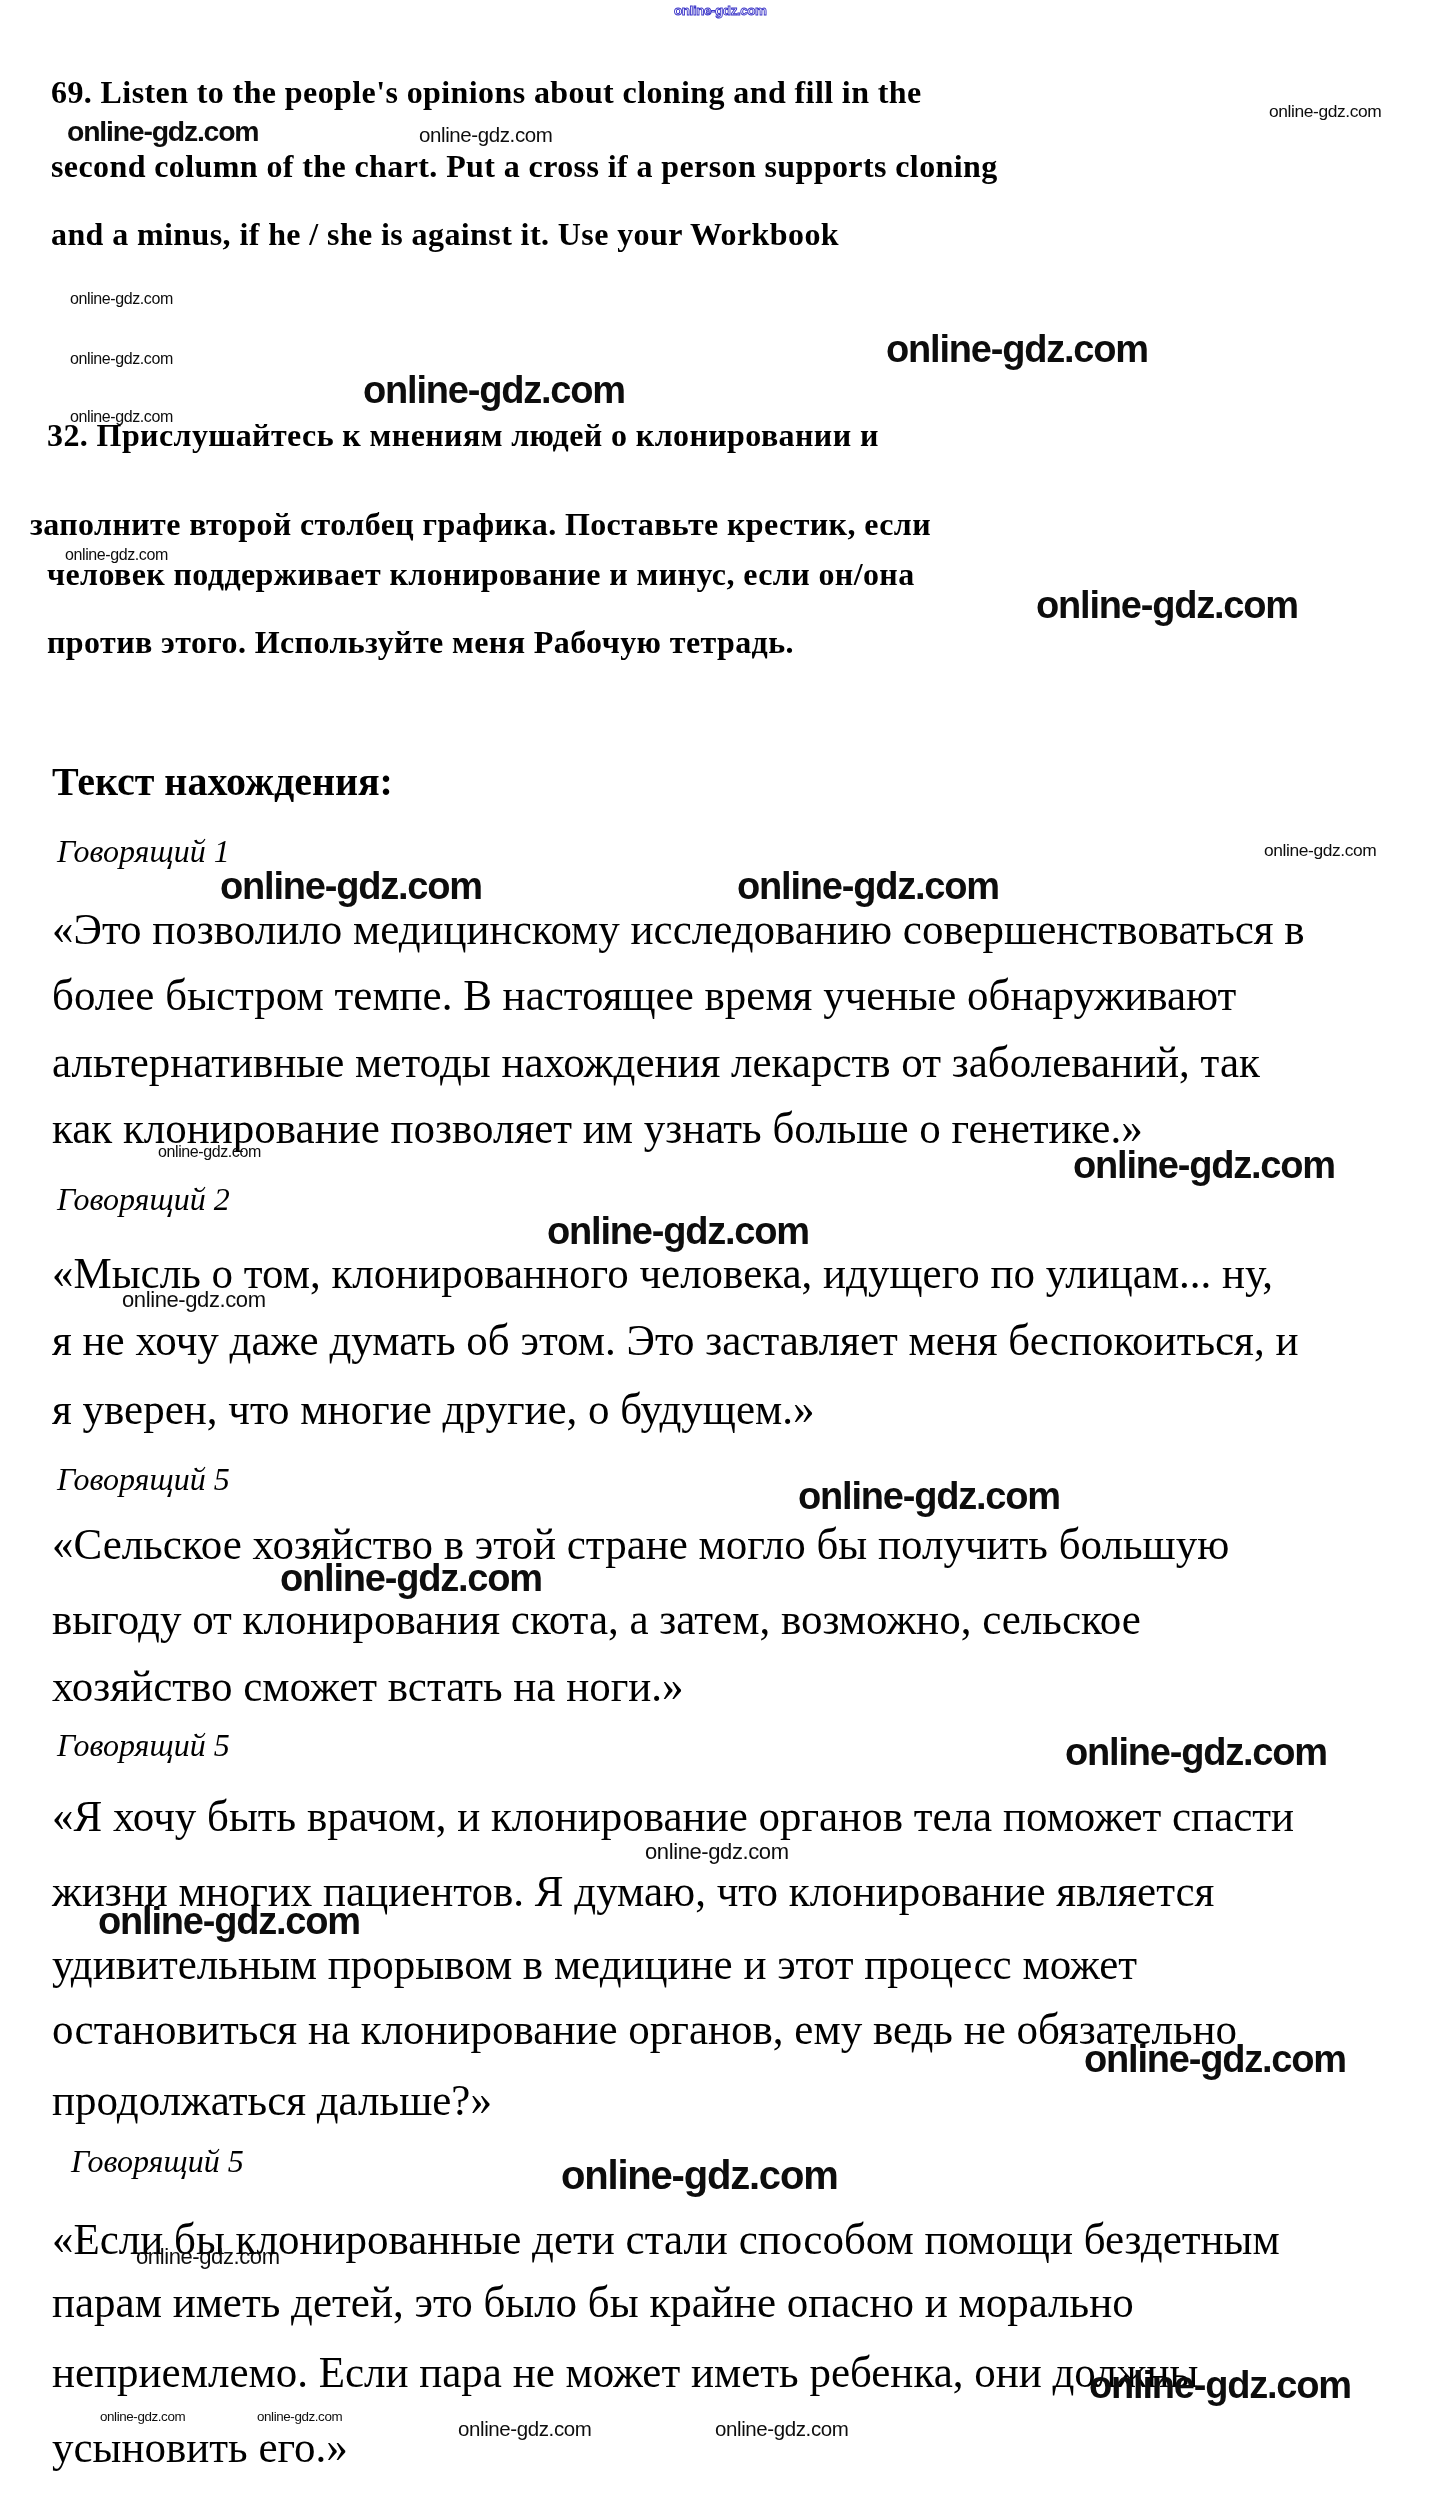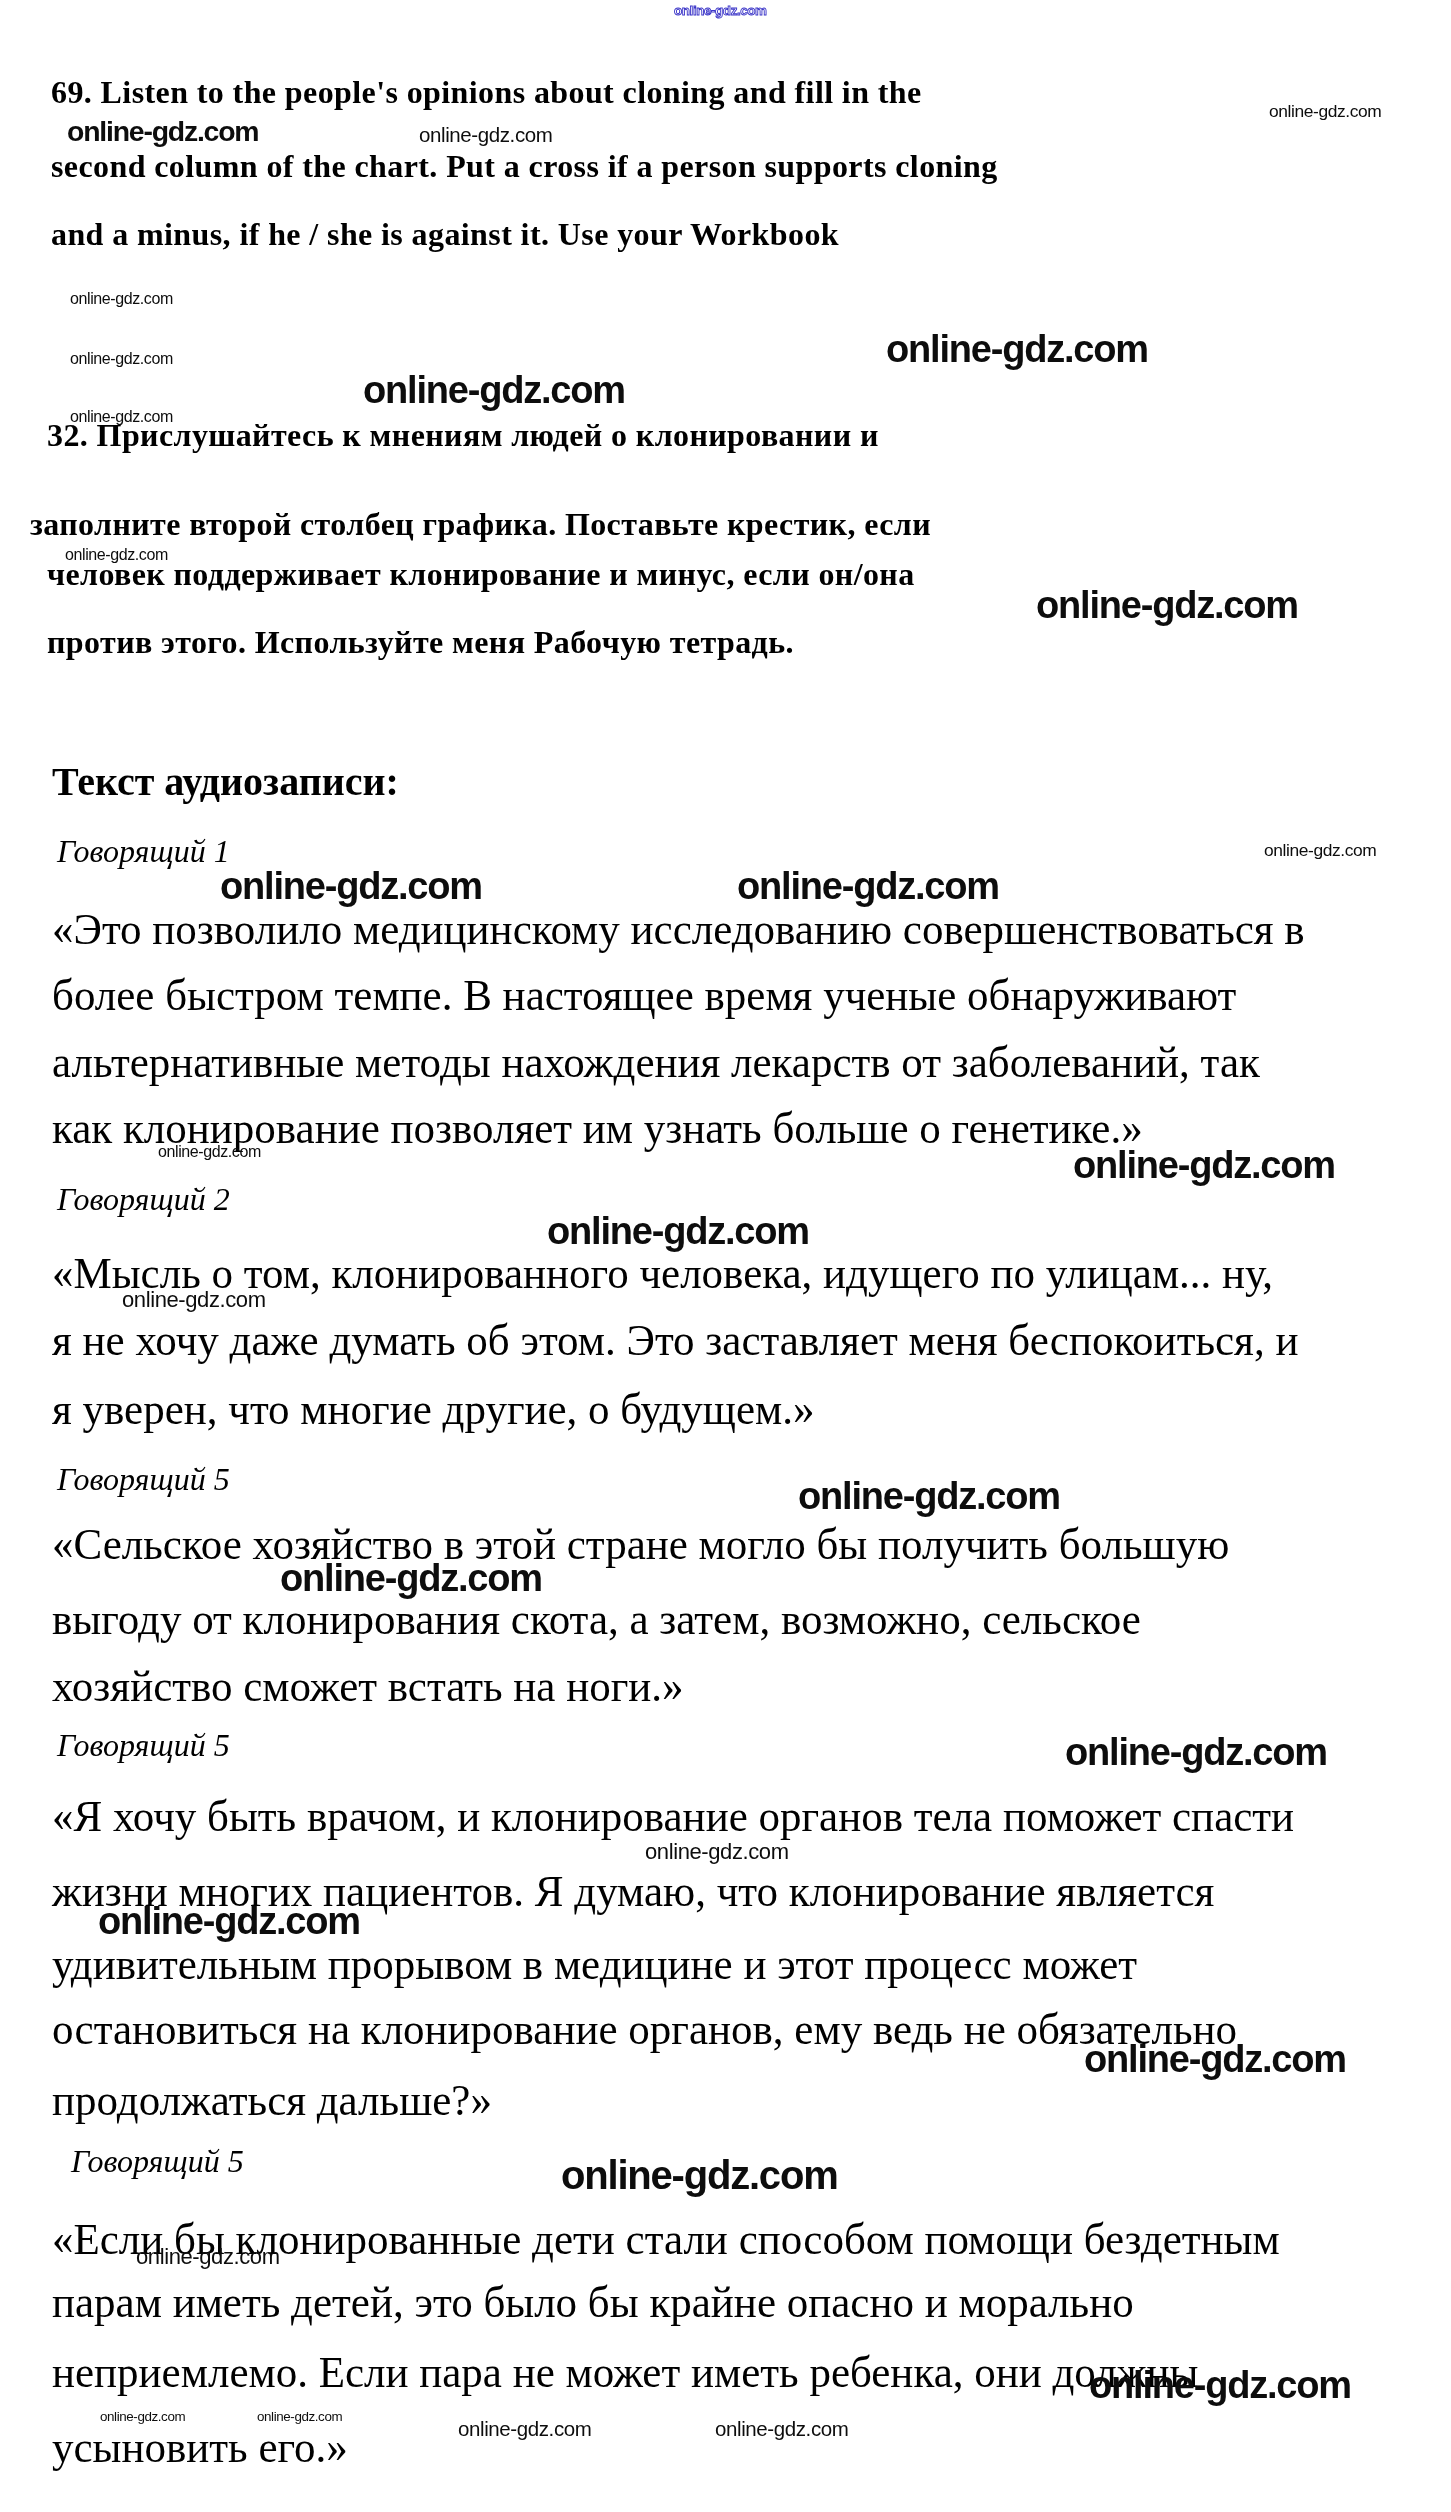--- a/index.html
+++ b/index.html
@@ -78,21 +78,21 @@
       <div class="line task-line" style="left: 51px; top: 76px;">69. Listen to the people's opinions about cloning and fill in the</div>
       <div class="line task-line" style="left: 51px; top: 150px;">second column of the chart. Put a cross if a person supports cloning</div>
       <div class="line task-line" style="left: 51px; top: 218px;">and a minus, if he / she is against it. Use your Workbook</div>
     </div>
   <div id="task-ru">
       <div class="line task-line" style="left: 47px; top: 419px;">32. Прислушайтесь к мнениям людей о клонировании и</div>
       <div class="line task-line" style="left: 30px; top: 490px; margin-top: 18px;">заполните второй столбец графика. Поставьте крестик, если</div>
       <div class="line task-line" style="left: 47px; top: 558px;">человек поддерживает клонирование и минус, если он/она</div>
       <div class="line task-line" style="left: 47px; top: 626px;">против этого. Используйте меня Рабочую тетрадь.</div>
     </div>
-  <div class="transcript-heading" style="left:52px; top:762px;">Текст аудиозаписи:</div>
+  <div class="transcript-heading" style="left:52px; top:762px;">Текст нахождения:</div>
   <div id="transcript">
       <div>
         <div class="line speaker-label" style="left: 57px; top: 835px;">Говорящий 1</div>
         <div class="line body-line" style="left: 52px; top: 907px;">«Это позволило медицинскому исследованию совершенствоваться в</div>
         <div class="line body-line" style="left: 52px; top: 973px;">более быстром темпе. В настоящее время ученые обнаруживают</div>
         <div class="line body-line" style="left: 52px; top: 1040px;">альтернативные методы нахождения лекарств от заболеваний, так</div>
         <div class="line body-line" style="left: 52px; top: 1106px;">как клонирование позволяет им узнать больше о генетике.»</div>
       </div>
       <div>
         <div class="line speaker-label" style="left: 57px; top: 1183px;">Говорящий 2</div>

